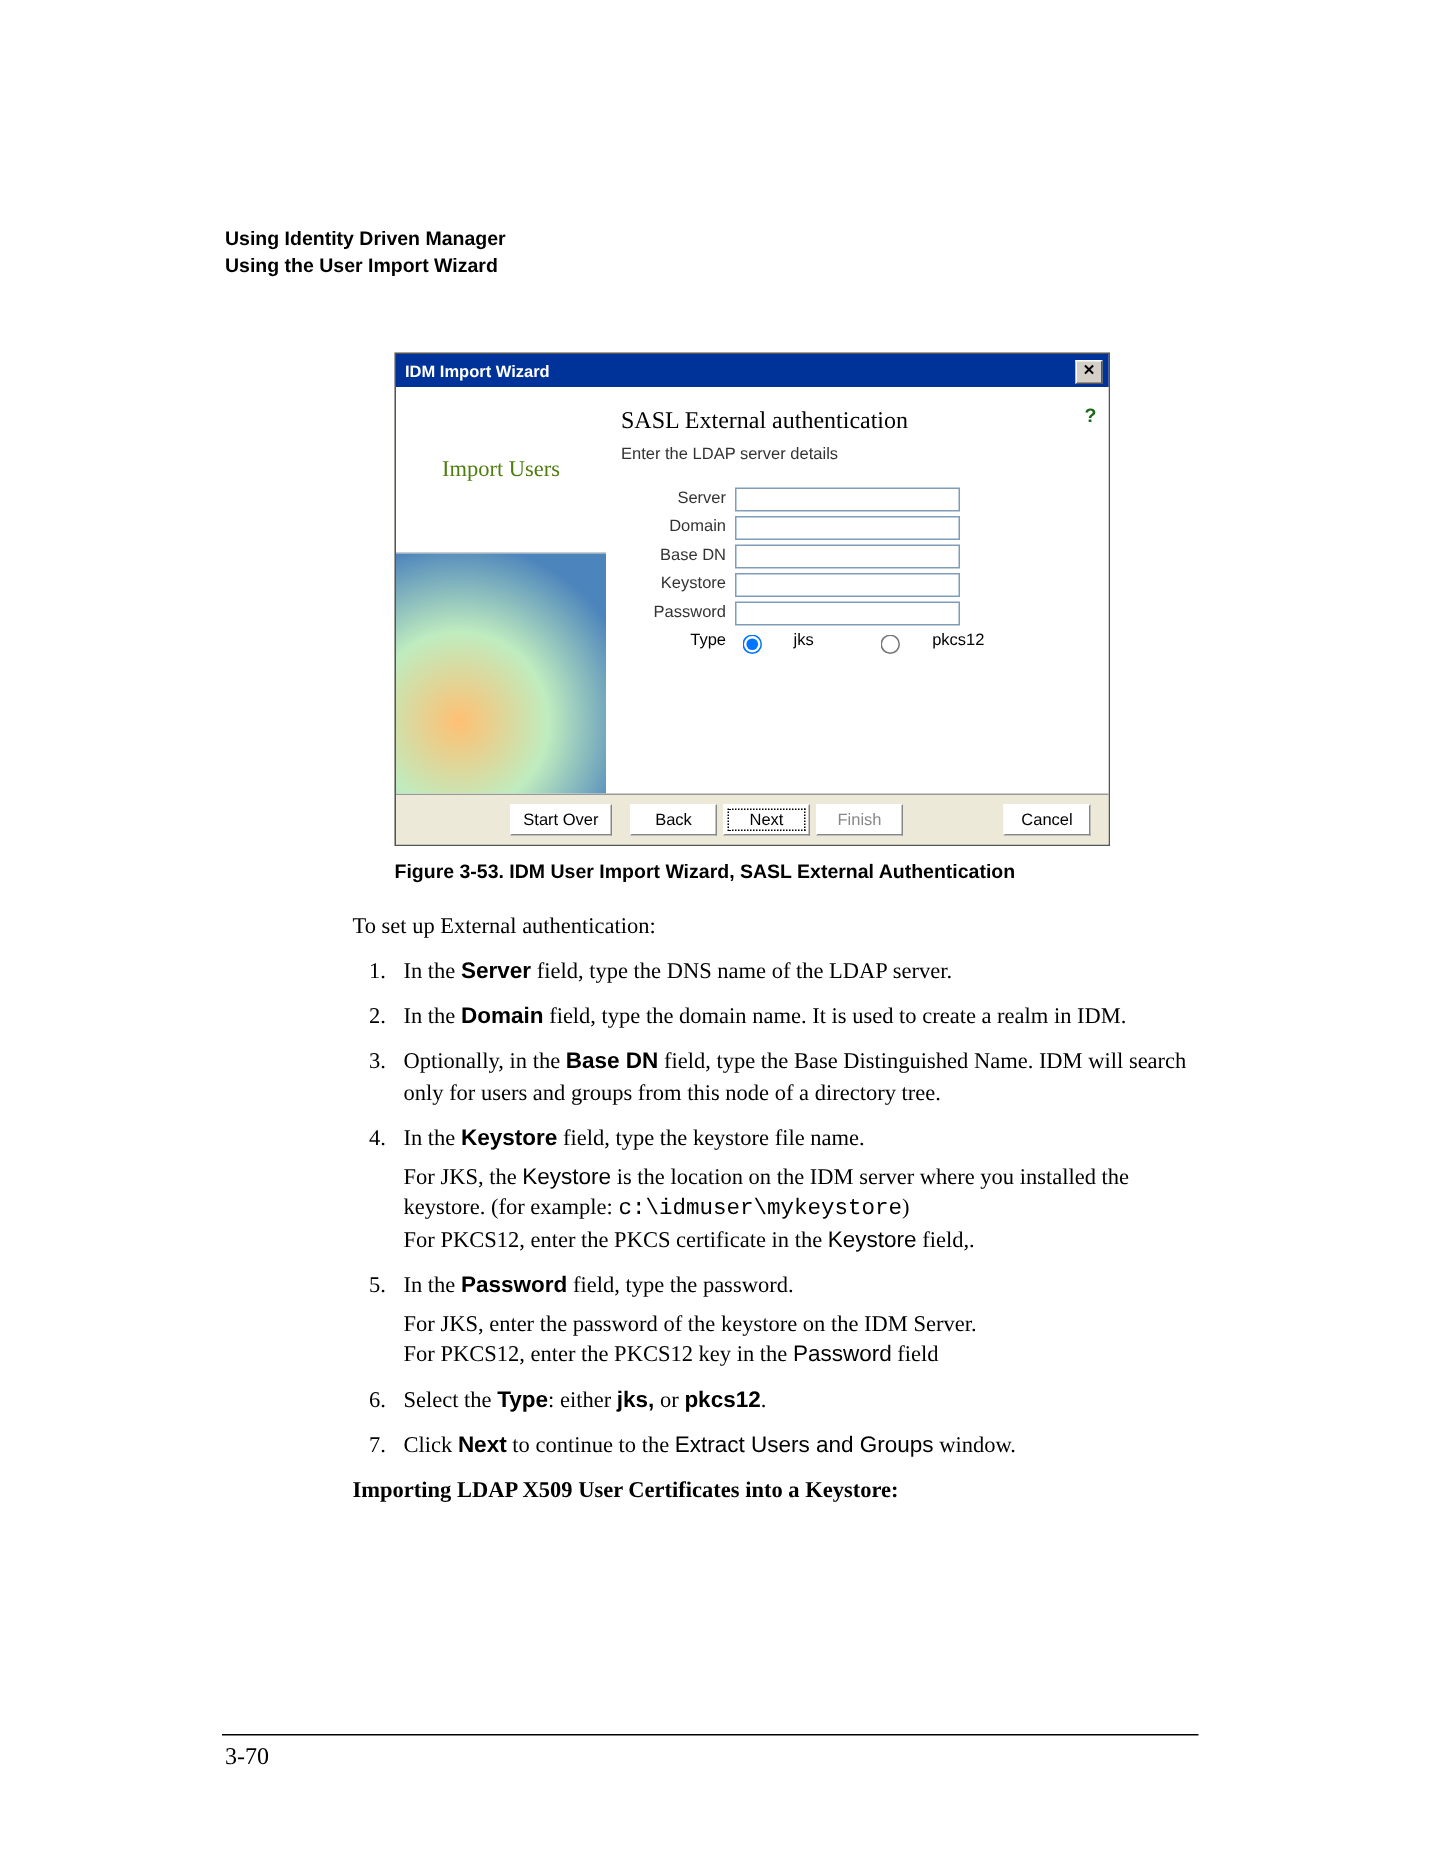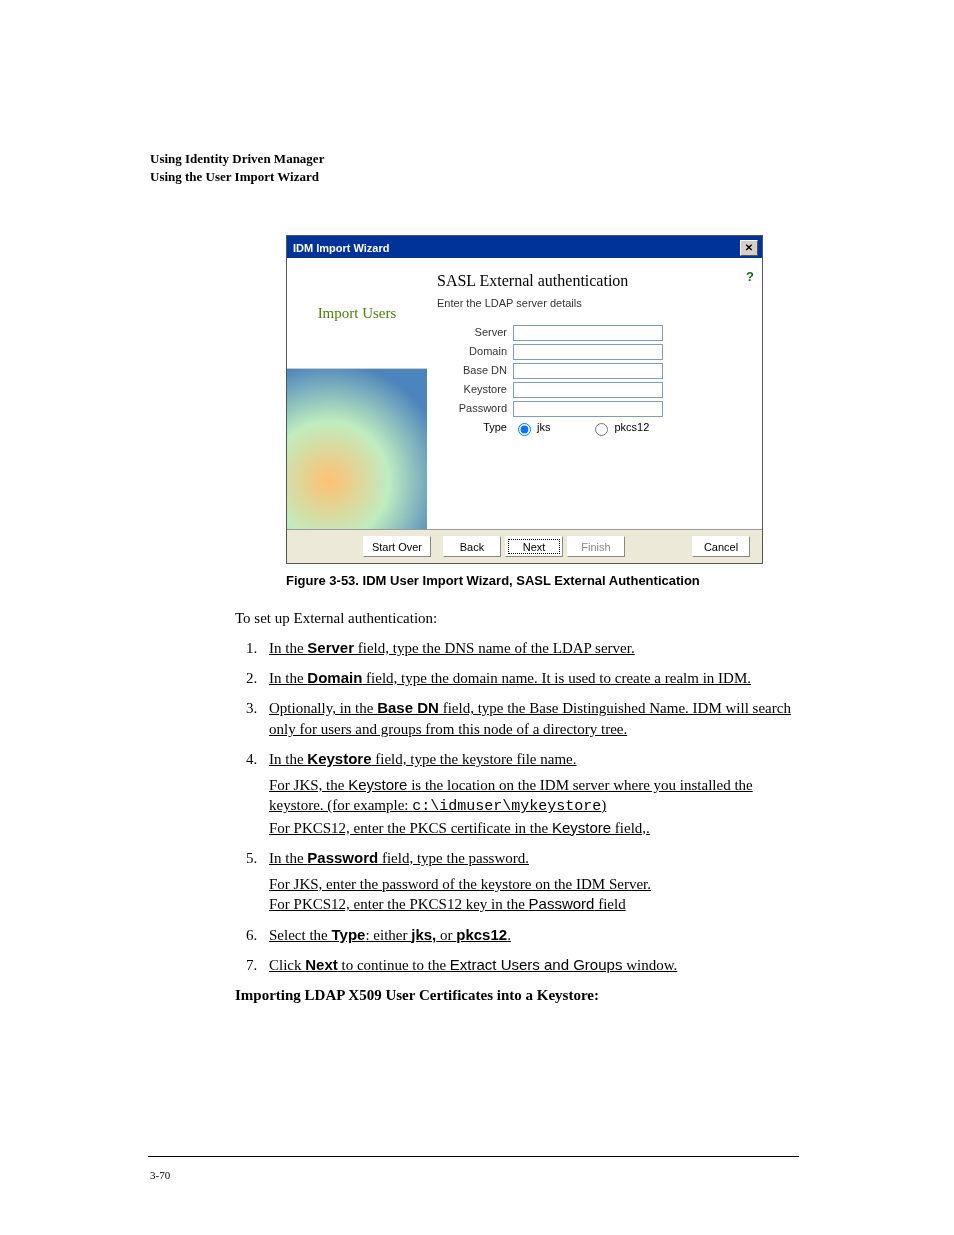--- a/index.html
+++ b/index.html
@@ -12,27 +12,27 @@
     color: #000;
     line-height: 1.35;
   }
   .page {
     padding: 150px 155px 40px 150px;
     position: relative;
     height: 1235px;
     box-sizing: border-box;
   }
   .header-block {
-    font-family: Liberation Serif, serif;
+    font-family: Liberation Sans, sans-serif;
     font-weight: bold;
     font-size: 13px;
     margin-bottom: 50px;
   }
   .figure-wrap {
-    margin-left: 111px;
+    margin-left: 88px;
     margin-bottom: 6px;
     padding-left: 25px;
   }
   
   .wizard {
     width: 475px;
     border: 1px solid #555;
     position: relative;
     background: #ece9d8;
     font-family: Tahoma, Arial, sans-serif;
@@ -122,21 +122,21 @@
     border:1px solid #7f9db9;
     padding:0 2px;
     box-sizing:border-box;
   }
   .radio-row {
     display:flex; align-items:center;
     font-size:11px;
     margin-top:2px;
   }
   .radio-row .lbl { width:70px; text-align:right; padding-right:6px; }
-  .radio-row label.opt { margin-right:40px; display:flex; align-items:center; gap:3px;}
+  .radio-row label.opt { margin-right:40px; display:flex; align-items:center; gap:18px;}
   .wiz-buttons {
     display:flex;
     padding: 6px 8px;
     align-items:center;
     font-size:11px;
     background:#ece9d8;
   }
   .wiz-buttons .spacer-left { width:140px; text-align:right; padding-right:8px;}
   .btn {
     min-width:58px;
@@ -167,41 +167,40 @@
     margin-left: 85px;
   }
   .body-text p { margin: 0 0 10px 0; }
   ol.steps {
     margin: 6px 0 0 0;
     padding-left: 26px;
   }
   ol.steps > li {
     margin-bottom: 10px;
     padding-left: 8px;
-    text-decoration: underline;
   }
   ol.steps p { margin: 6px 0 0 0; }
   strong.sans { font-family: Arial, Helvetica, sans-serif; font-weight:bold; }
   .sans { font-family: Arial, Helvetica, sans-serif; }
   code.mono { font-family: 'Courier New', monospace; }
   .section-sub {
     font-weight: bold;
     margin-top: 14px;
   }
   .footer-rule {
     position:absolute;
     left:148px; right:155px;
     bottom:78px;
     border-top:1px solid #000;
   }
   .page-num {
     position:absolute;
     left:150px;
     bottom:52px;
-    font-size:11px;
+    font-size:16px;
   }
 </style>
 </head>
 <body>
 
 <div class="page">
 
   <div class="header-block">
     <div>Using Identity Driven Manager</div>
     <div>Using the User Import Wizard</div>

